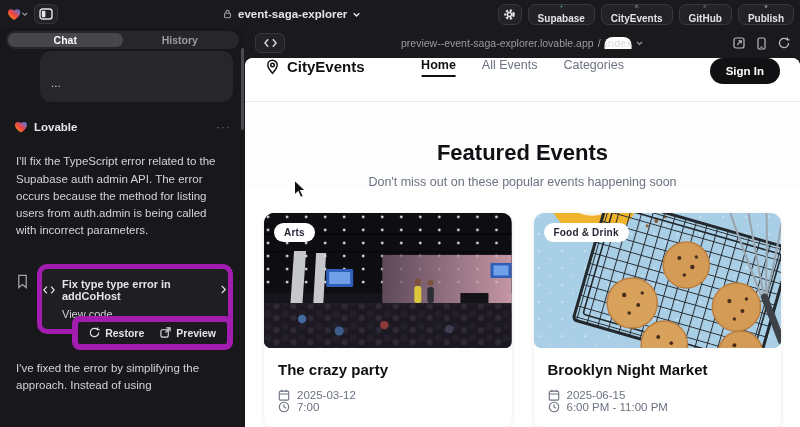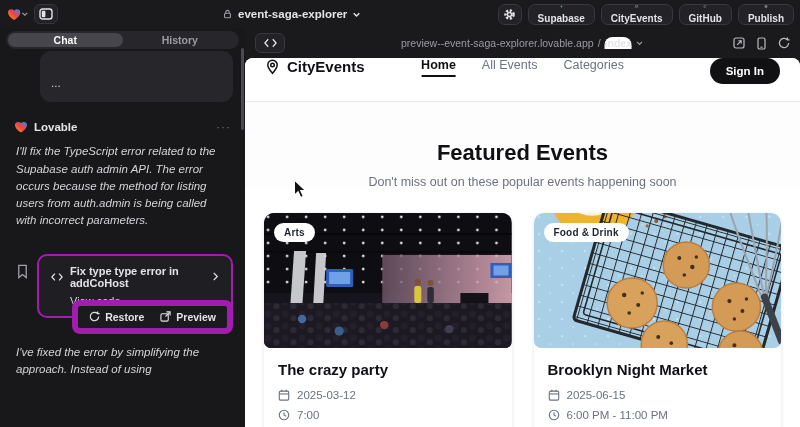--- a/index.html
+++ b/index.html
@@ -33,25 +33,25 @@
   .tab.active { background:#46464c; color:#fafafa; }
   .scroll-thumb { position:absolute; right:1px; top:20px; width:3px; height:82px; background:#4a4a50; border-radius:2px; }
 
   .bubble { margin:2px 12px 0 40px; background:#27272b; border-radius:11px; padding:9px 11px 10px 11px;
             color:#d4d4d8; font-size:11.5px; line-height:1.5; }
   .bubble .more { margin-top:15px; color:#d4d4d8; }
 
   .assist-head { display:flex; align-items:center; gap:6px; margin:18px 14px 0 14px; }
   .assist-head .name { color:#e4e4e7; font-size:11.5px; font-weight:700; }
   .assist-head .menu { margin-left:auto; color:#71717a; font-size:12px; letter-spacing:1px; cursor:pointer; }
-  .assist-p { margin:9px 16px 0 16px; color:#d4d4d8; font-size:11.5px; line-height:1.5;font-style:italic; }
+  .assist-p { margin:19px 16px 0 16px; color:#d4d4d8; font-size:11.5px; line-height:1.5; }
 
   .card-row { position:relative; display:flex; align-items:flex-start; gap:8px; margin:24px 12px 0 16px; }
   .bm { margin-top:10px; flex:none; }
-  .code-card { flex:1; background:#1f1f23; border:2px solid #a21caf; border-radius:10px; padding:9px 12px; cursor:pointer; }
+  .code-card { flex:1; background:#1f1f23; border:5px solid #a21caf; border-radius:10px; padding:9px 1px; cursor:pointer; }
   .code-card .row1 { display:flex; align-items:center; gap:7px; }
   .code-card .title { color:#e4e4e7; font-size:11px; font-weight:700; flex:1; }
   .code-card .sub { margin:6px 0 0 19px; color:#d4d4d8; font-size:11px; }
   .float-pill { position:absolute; right:0px; bottom:-16px; display:flex; align-items:center; gap:2px;
                 background:#1b1b1f; border:6px solid #a21caf; border-radius:8px; padding:3px 4px; }
   .float-pill .fbtn { display:flex; align-items:center; gap:5px; padding:2px 7px; color:#e4e4e7;
                       font-size:10.5px; font-weight:700; border-radius:6px; cursor:pointer; }
 
   
   .preview { flex:1; display:flex; flex-direction:column; background:#1a1a1d; }
@@ -77,21 +77,21 @@
   .hero p { margin-top:9px; font-size:12.5px; color:#6b7280; }
 
   .cards { width:517px; margin:24px auto 0 auto; display:grid; grid-template-columns:1fr 1fr; gap:22px; }
   .ecard { background:#fff; border-radius:10px; overflow:hidden; box-shadow:0 1px 4px rgba(0,0,0,0.10); cursor:pointer; }
   .eimg { position:relative; height:135px; overflow:hidden;border-radius:7px; }
   .eimg svg { display:block; width:100%; height:100%; }
   .badge { position:absolute; top:10px; left:10px; background:#fff; color:#1f2430; font-size:10px;
            font-weight:700; padding:4px 10px; border-radius:999px; letter-spacing:.2px; }
   .ebody { padding:13px 14px 16px 14px; }
   .ebody h3 { font-size:15px; font-weight:700; color:#101014; }
-  .meta { display:flex; align-items:center; gap:7px; margin-top:8px; color:#6b7280; font-size:11.5px; }
+  .meta { display:flex; align-items:center; gap:7px; color:#6b7280; font-size:11.5px; }
   .meta:first-of-type { margin-top:11px; }
 
   .cursor { position:absolute; left:293px; top:179px; z-index:50; pointer-events:none; }
 </style>
 </head>
 <body>
 
 <div class="app">
 
   <div class="topbar">

